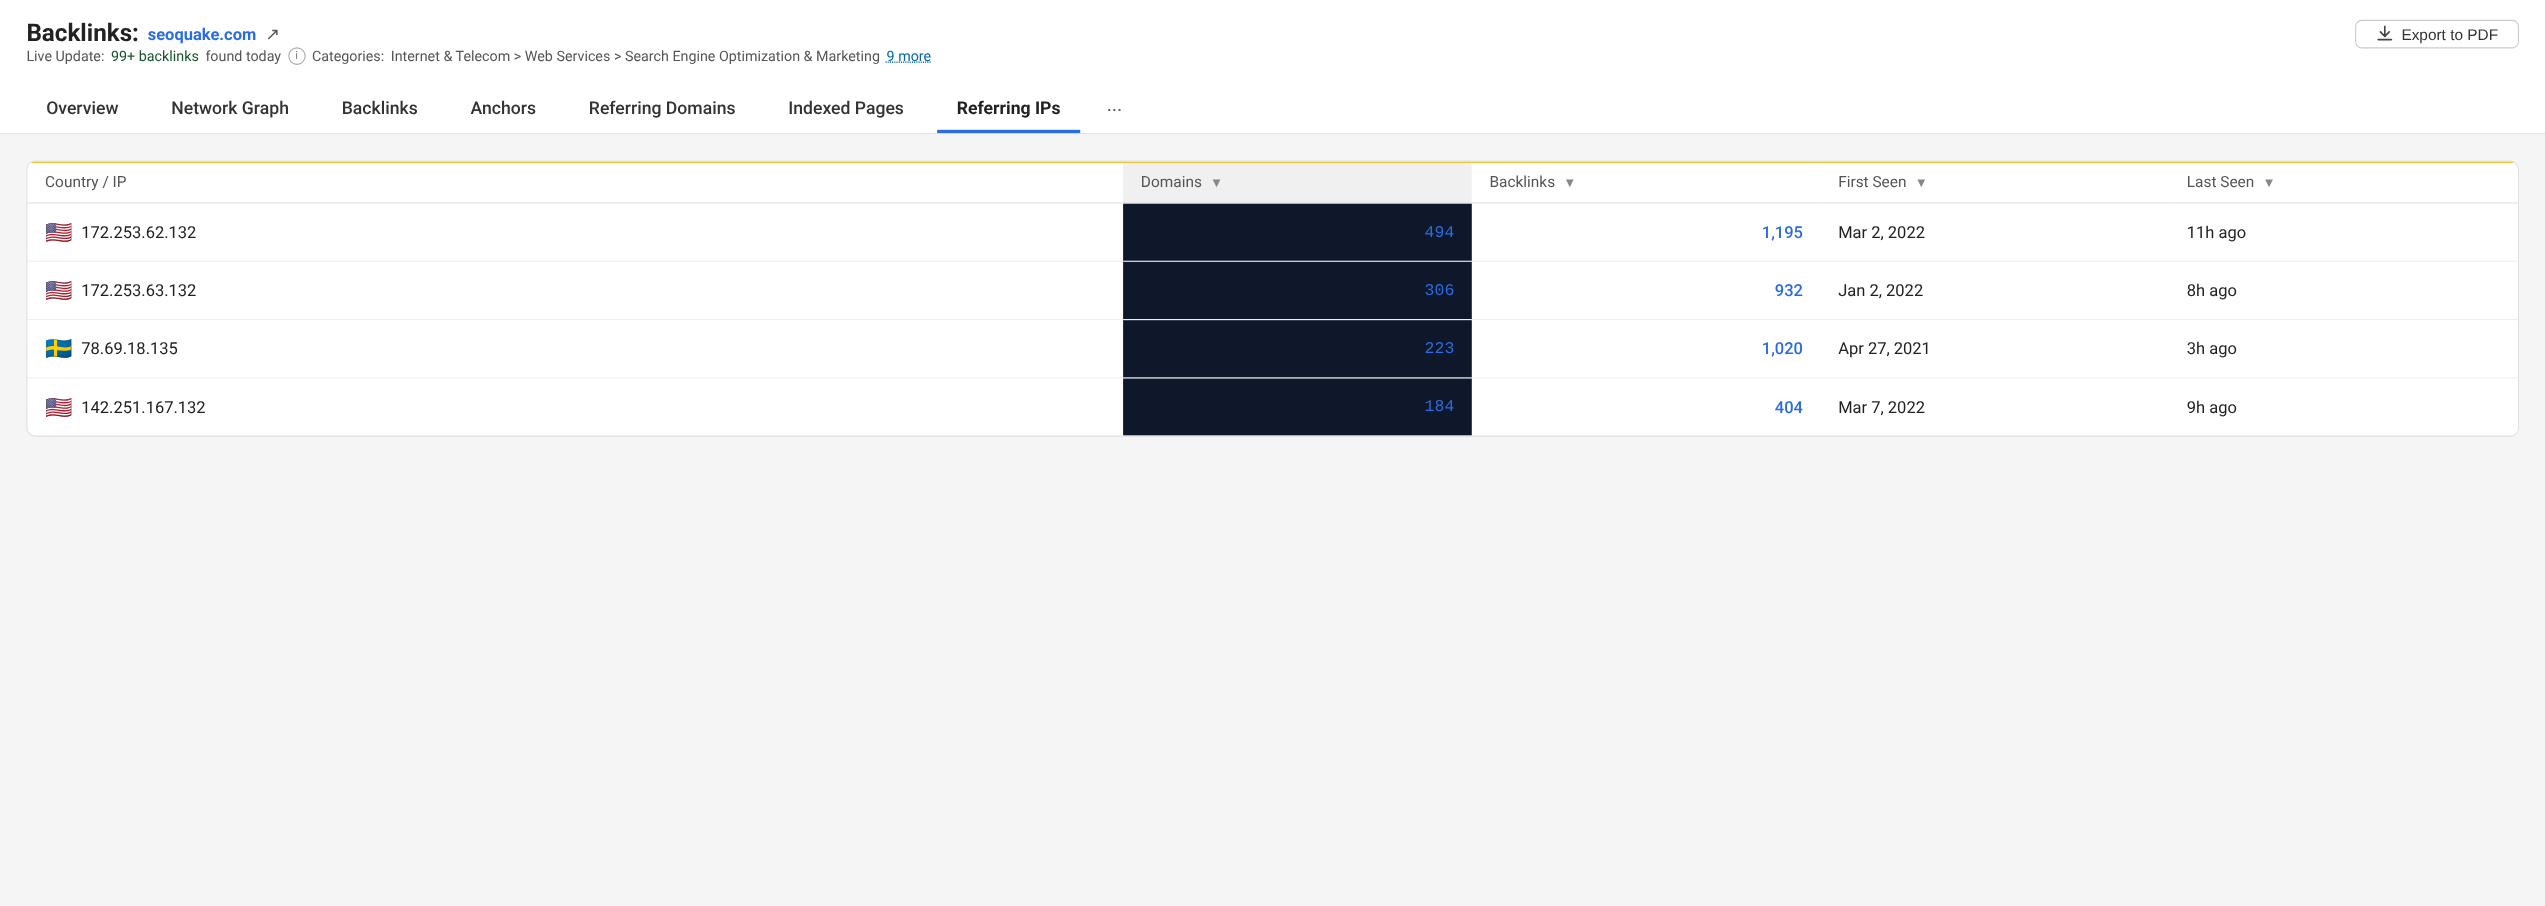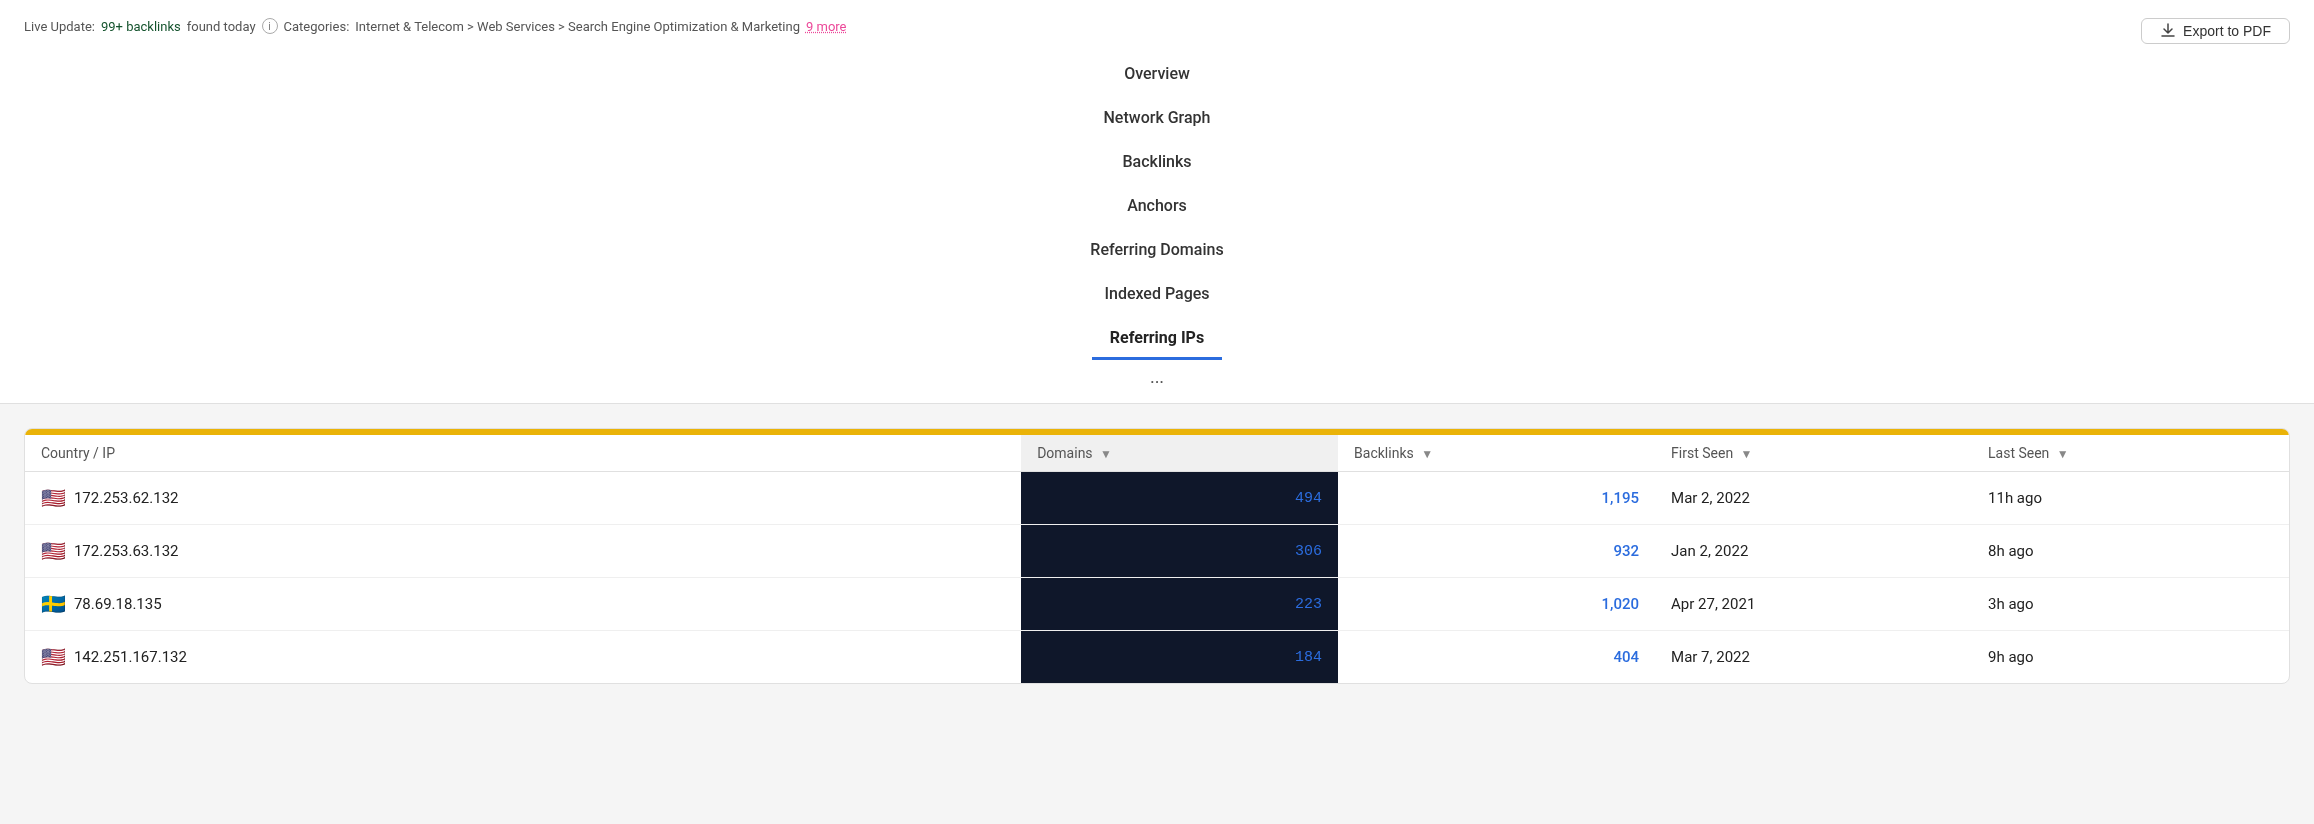--- a/index.html
+++ b/index.html
@@ -57,43 +57,42 @@
       justify-content: center;
       width: 16px;
       height: 16px;
       border-radius: 50%;
       border: 1px solid #aaa;
       font-size: 10px;
       color: #777;
       cursor: pointer;
     }
     .more-link {
-      color: #ec4899;
+      color: #0369a1;
       text-decoration: underline dotted;
       cursor: pointer;
     }
     .export-btn {
       display: flex;
       align-items: center;
       gap: 7px;
       padding: 4px 18px;
       border: 1px solid #ccc;
       border-radius: 6px;
       background: #fff;
       font-size: 14px;
       color: #333;
       cursor: pointer;
       white-space: nowrap;
     }
     .nav-tabs {
       display: flex;
       align-items: center;
-      gap: 2px;
+      gap: 12px;
       margin-top: 4px;
-      flex-direction: column;
     }
     .nav-tab {
       padding: 10px 18px;
       font-size: 16px;
       font-weight: 500;
       color: #333;
       cursor: pointer;
       border-bottom: 3px solid transparent;
       white-space: nowrap;
       user-select: none;
@@ -133,21 +132,21 @@
       font-size: 16px;
       font-weight: 400;
       color: #aaa;
       margin-left: 10px;
     }
     .table {
       width: 100%;
       border-collapse: collapse;
     }
     .table thead tr {
-      border-top: 6px solid #eab308;
+      border-top: 1px solid #eab308;
       border-bottom: 1px solid #e0e0e0;
     }
     .table th {
       padding: 10px 16px;
       font-size: 14px;
       font-weight: 400;
       color: #555;
       text-align: left;
       background: #fff;
       white-space: nowrap;
@@ -192,20 +191,25 @@
     .col-first-seen { width: 14%; }
     .col-last-seen { width: 14%; }
     .th-right { text-align: right; }
   </style>
 </head>
 <body>
 
 <div class="header">
   <div class="header-top">
     <div>
+      <div class="title-line">
+        <span class="title-backlinks">Backlinks:</span>
+        <span class="title-domain">seoquake.com</span>
+        <span class="external-icon">↗</span>
+      </div>
       <div class="subtitle">
         <span>Live Update:</span>
         <a class="subtitle-link">99+ backlinks</a>
         <span>found today</span>
         <span class="info-icon">i</span>
         <span>Categories:</span>
         <span>Internet &amp; Telecom &gt; Web Services &gt; Search Engine Optimization &amp; Marketing</span>
         <span class="more-link">9 more</span>
       </div>
     </div>

